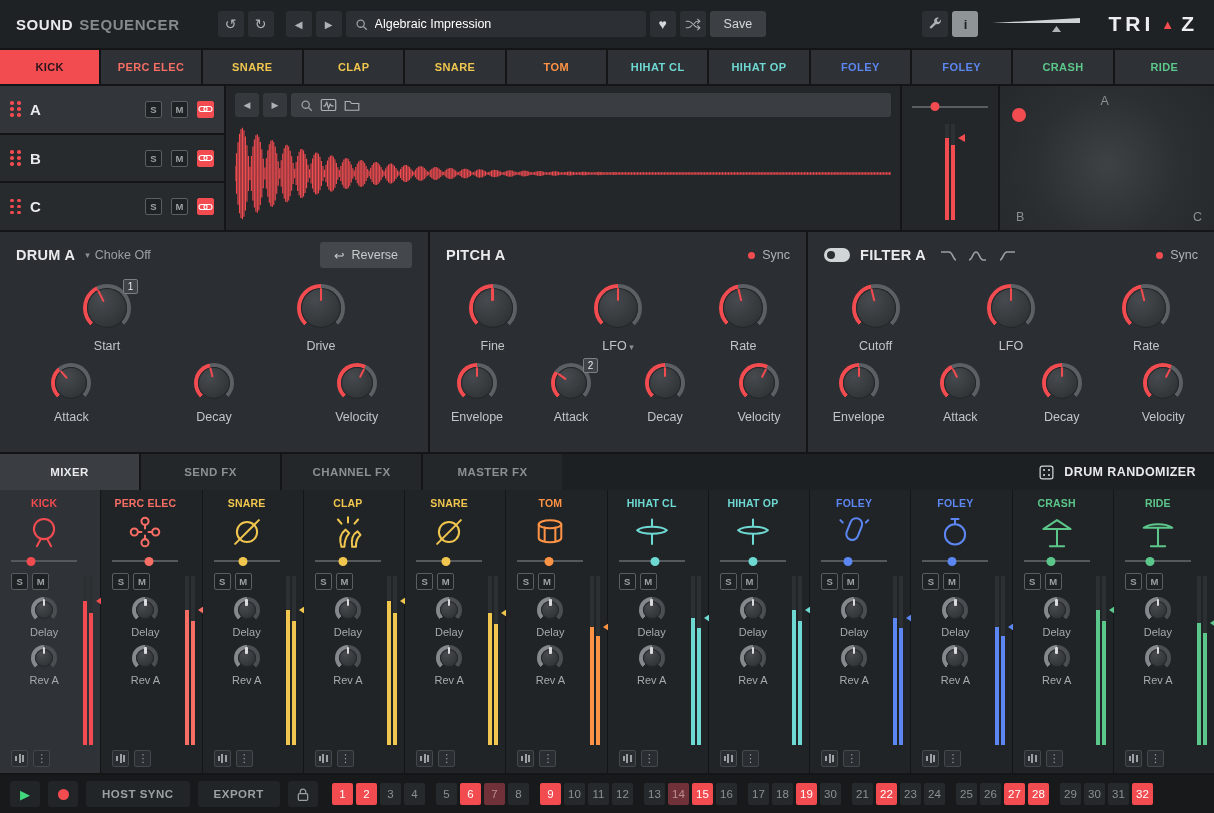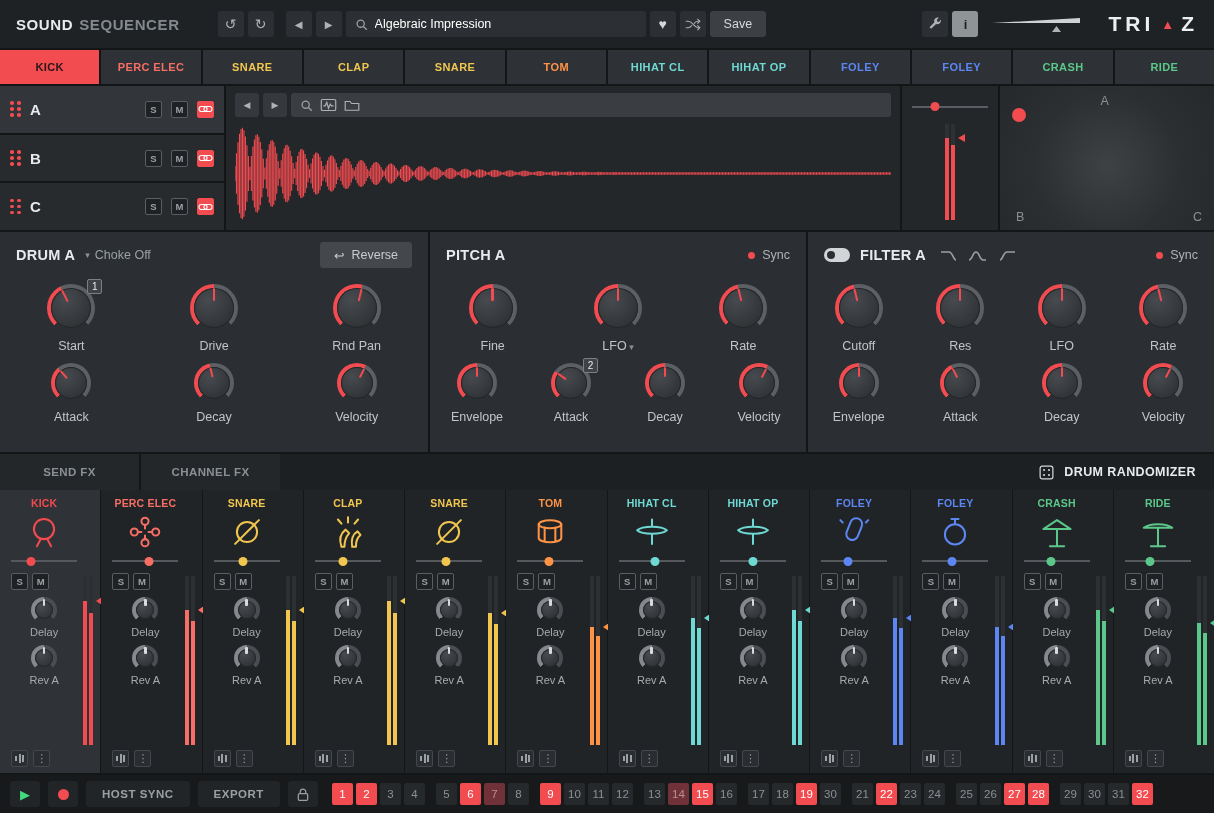--- a/index.html
+++ b/index.html
@@ -363,30 +363,20 @@
           <div class="knob-unit">
             <div class="knob" style="height: 48px; width: 48px;">
               <div class="ring" style="background: conic-gradient(from 225deg, rgb(242, 75, 80) 0deg, rgb(242, 75, 80) 135deg, rgb(92, 96, 100) 135deg, rgb(92, 96, 100) 270deg, rgba(0, 0, 0, 0) 270deg, rgba(0, 0, 0, 0) 360deg);"></div>
               <div class="face"></div>
               <div class="needle-wrap" style="transform: rotate(0deg);">
                 <div class="needle" style="background: rgb(242, 75, 80);"></div>
               </div>
             </div>
             <div class="knob-label">Drive</div>
           </div>
-          <div class="knob-unit">
-            <div class="knob" style="height: 48px; width: 48px;">
-              <div class="ring" style="background: conic-gradient(from 225deg, rgb(242, 75, 80) 0deg, rgb(242, 75, 80) 148.5deg, rgb(92, 96, 100) 148.5deg, rgb(92, 96, 100) 270deg, rgba(0, 0, 0, 0) 270deg, rgba(0, 0, 0, 0) 360deg);"></div>
-              <div class="face"></div>
-              <div class="needle-wrap" style="transform: rotate(13.5deg);">
-                <div class="needle" style="background: rgb(242, 75, 80);"></div>
-              </div>
-            </div>
-            <div class="knob-label">Rnd Pan</div>
-          </div>
         </div>
       <div class="knob-row r2">
           <div class="knob-unit">
             <div class="knob" style="height: 40px; width: 40px;">
               <div class="ring" style="background: conic-gradient(from 225deg, rgb(242, 75, 80) 0deg, rgb(242, 75, 80) 94.5deg, rgb(92, 96, 100) 94.5deg, rgb(92, 96, 100) 270deg, rgba(0, 0, 0, 0) 270deg, rgba(0, 0, 0, 0) 360deg);"></div>
               <div class="face"></div>
               <div class="needle-wrap" style="transform: rotate(-40.5deg);">
                 <div class="needle" style="background: rgb(242, 75, 80);"></div>
               </div>
             </div>
@@ -532,30 +522,20 @@
             <div class="knob-label">Cutoff</div>
           </div>
           <div class="knob-unit">
             <div class="knob" style="height: 48px; width: 48px;">
               <div class="ring" style="background: conic-gradient(from 225deg, rgb(242, 75, 80) 0deg, rgb(242, 75, 80) 135deg, rgb(92, 96, 100) 135deg, rgb(92, 96, 100) 270deg, rgba(0, 0, 0, 0) 270deg, rgba(0, 0, 0, 0) 360deg);"></div>
               <div class="face"></div>
               <div class="needle-wrap" style="transform: rotate(0deg);">
                 <div class="needle" style="background: rgb(242, 75, 80);"></div>
               </div>
             </div>
-            <div class="knob-label">Res</div>
-          </div>
-          <div class="knob-unit">
-            <div class="knob" style="height: 48px; width: 48px;">
-              <div class="ring" style="background: conic-gradient(from 225deg, rgb(242, 75, 80) 0deg, rgb(242, 75, 80) 135deg, rgb(92, 96, 100) 135deg, rgb(92, 96, 100) 270deg, rgba(0, 0, 0, 0) 270deg, rgba(0, 0, 0, 0) 360deg);"></div>
-              <div class="face"></div>
-              <div class="needle-wrap" style="transform: rotate(0deg);">
-                <div class="needle" style="background: rgb(242, 75, 80);"></div>
-              </div>
-            </div>
             <div class="knob-label">LFO</div>
           </div>
           <div class="knob-unit">
             <div class="knob" style="height: 48px; width: 48px;">
               <div class="ring" style="background: conic-gradient(from 225deg, rgb(242, 75, 80) 0deg, rgb(242, 75, 80) 121.5deg, rgb(92, 96, 100) 121.5deg, rgb(92, 96, 100) 270deg, rgba(0, 0, 0, 0) 270deg, rgba(0, 0, 0, 0) 360deg);"></div>
               <div class="face"></div>
               <div class="needle-wrap" style="transform: rotate(-13.5deg);">
                 <div class="needle" style="background: rgb(242, 75, 80);"></div>
               </div>
             </div>
@@ -602,22 +582,24 @@
               </div>
             </div>
             <div class="knob-label">Velocity</div>
           </div>
         </div>
     </div>
   </section>
 
   <section class="fxrow">
     <div class="fxtabs">
+        <div class="fxtab active">MIXER</div>
         <div class="fxtab">SEND FX</div>
         <div class="fxtab">CHANNEL FX</div>
+        <div class="fxtab">MASTER FX</div>
       </div>
     <div class="rand">
       <svg width="17" height="17" viewBox="0 0 24 24" fill="none" stroke="#d5d8da" stroke-width="1.7">
           <rect x="3" y="3" width="18" height="18" rx="3"></rect>
           <circle cx="8.5" cy="8.5" r="1.5" fill="#d5d8da" stroke="none"></circle>
           <circle cx="15.5" cy="8.5" r="1.5" fill="#d5d8da" stroke="none"></circle>
           <circle cx="8.5" cy="15.5" r="1.5" fill="#d5d8da" stroke="none"></circle>
           <circle cx="15.5" cy="15.5" r="1.5" fill="#d5d8da" stroke="none"></circle>
         </svg>
       <span>DRUM RANDOMIZER</span>

